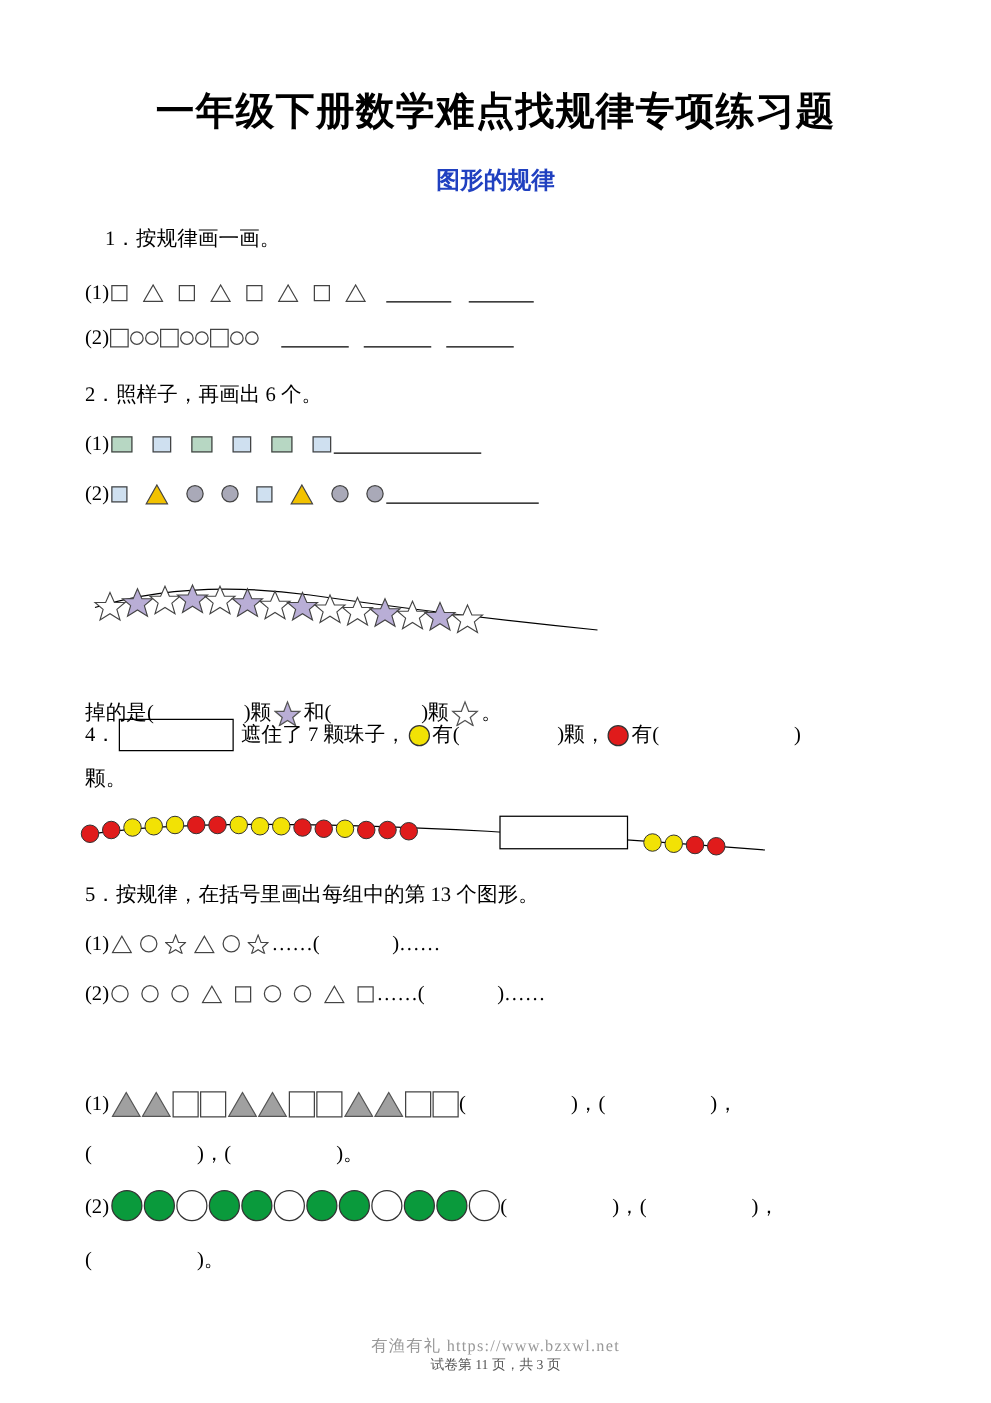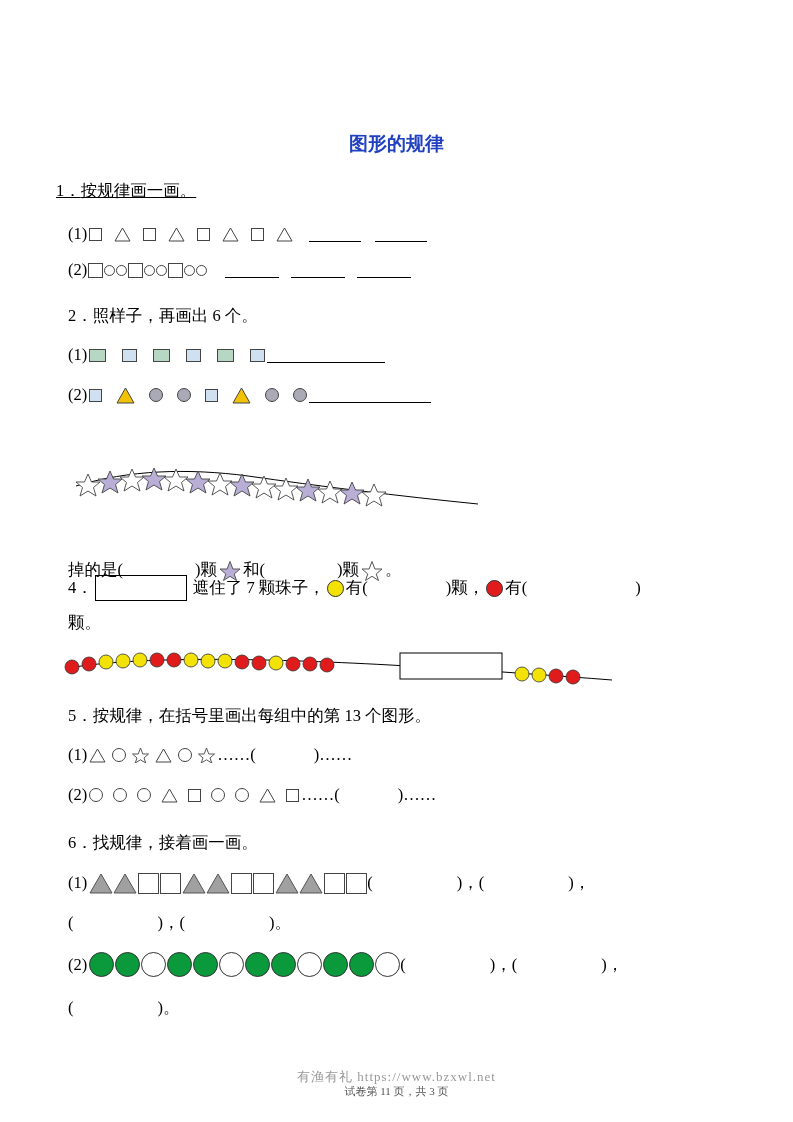--- a/index.html
+++ b/index.html
@@ -105,23 +105,24 @@
   }
   .beadline {
     position: absolute;
   }
 </style>
 </head>
 <body>
 
 <div class="page">
 
+  <div class="title">一年级下册数学难点找规律专项练习题</div>
   <div class="subtitle">图形的规律</div>
 
-  <div class="q" style="left:56px; top:180px;text-decoration:underline;">
+  <div class="q" style="left:84px; top:180px;">
     <span>1．</span><span>按规律画一画。</span>
   </div>
 
   <div class="row" style="left:68px; top:224px;">
     <span class="lbl">(1)</span>
     <span class="sq" style="width:13px;height:13px;margin-left:2px;"></span>
     <span class="tri-o" style="margin-left:12px;">
       <svg width="17" height="15" viewBox="0 0 17 15">
           <polygon points="8.5,1 16,14 1,14" fill="none" stroke="#444" stroke-width="1"></polygon>
         </svg>
@@ -337,23 +338,20 @@
       <svg width="17" height="15" viewBox="0 0 17 15">
           <polygon points="8.5,1 16,14 1,14" fill="none" stroke="#444" stroke-width="1"></polygon>
         </svg>
     </span>
     <span class="sq" style="width:13px;height:13px;margin-left:10px;"></span>
     <span style="margin-left:2px;">……(</span>
     <span style="display:inline-block;width:58px;"></span>
     <span>)……</span>
   </div>
 
-  <div class="q" style="left:68px; top:832px;">
-    <span>6．</span><span>找规律，接着画一画。</span>
-  </div>
 
   <div class="row" style="left:68px; top:872px;">
     <span class="lbl">(1)</span>
     <span class="tri-o" style="margin-left:2px;">
       <svg width="24" height="21" viewBox="0 0 24 21">
           <polygon points="12,1 23,20 1,20" fill="#a0a0a0" stroke="#555" stroke-width="1"></polygon>
         </svg>
     </span>
     <span class="tri-o">
       <svg width="24" height="21" viewBox="0 0 24 21">

